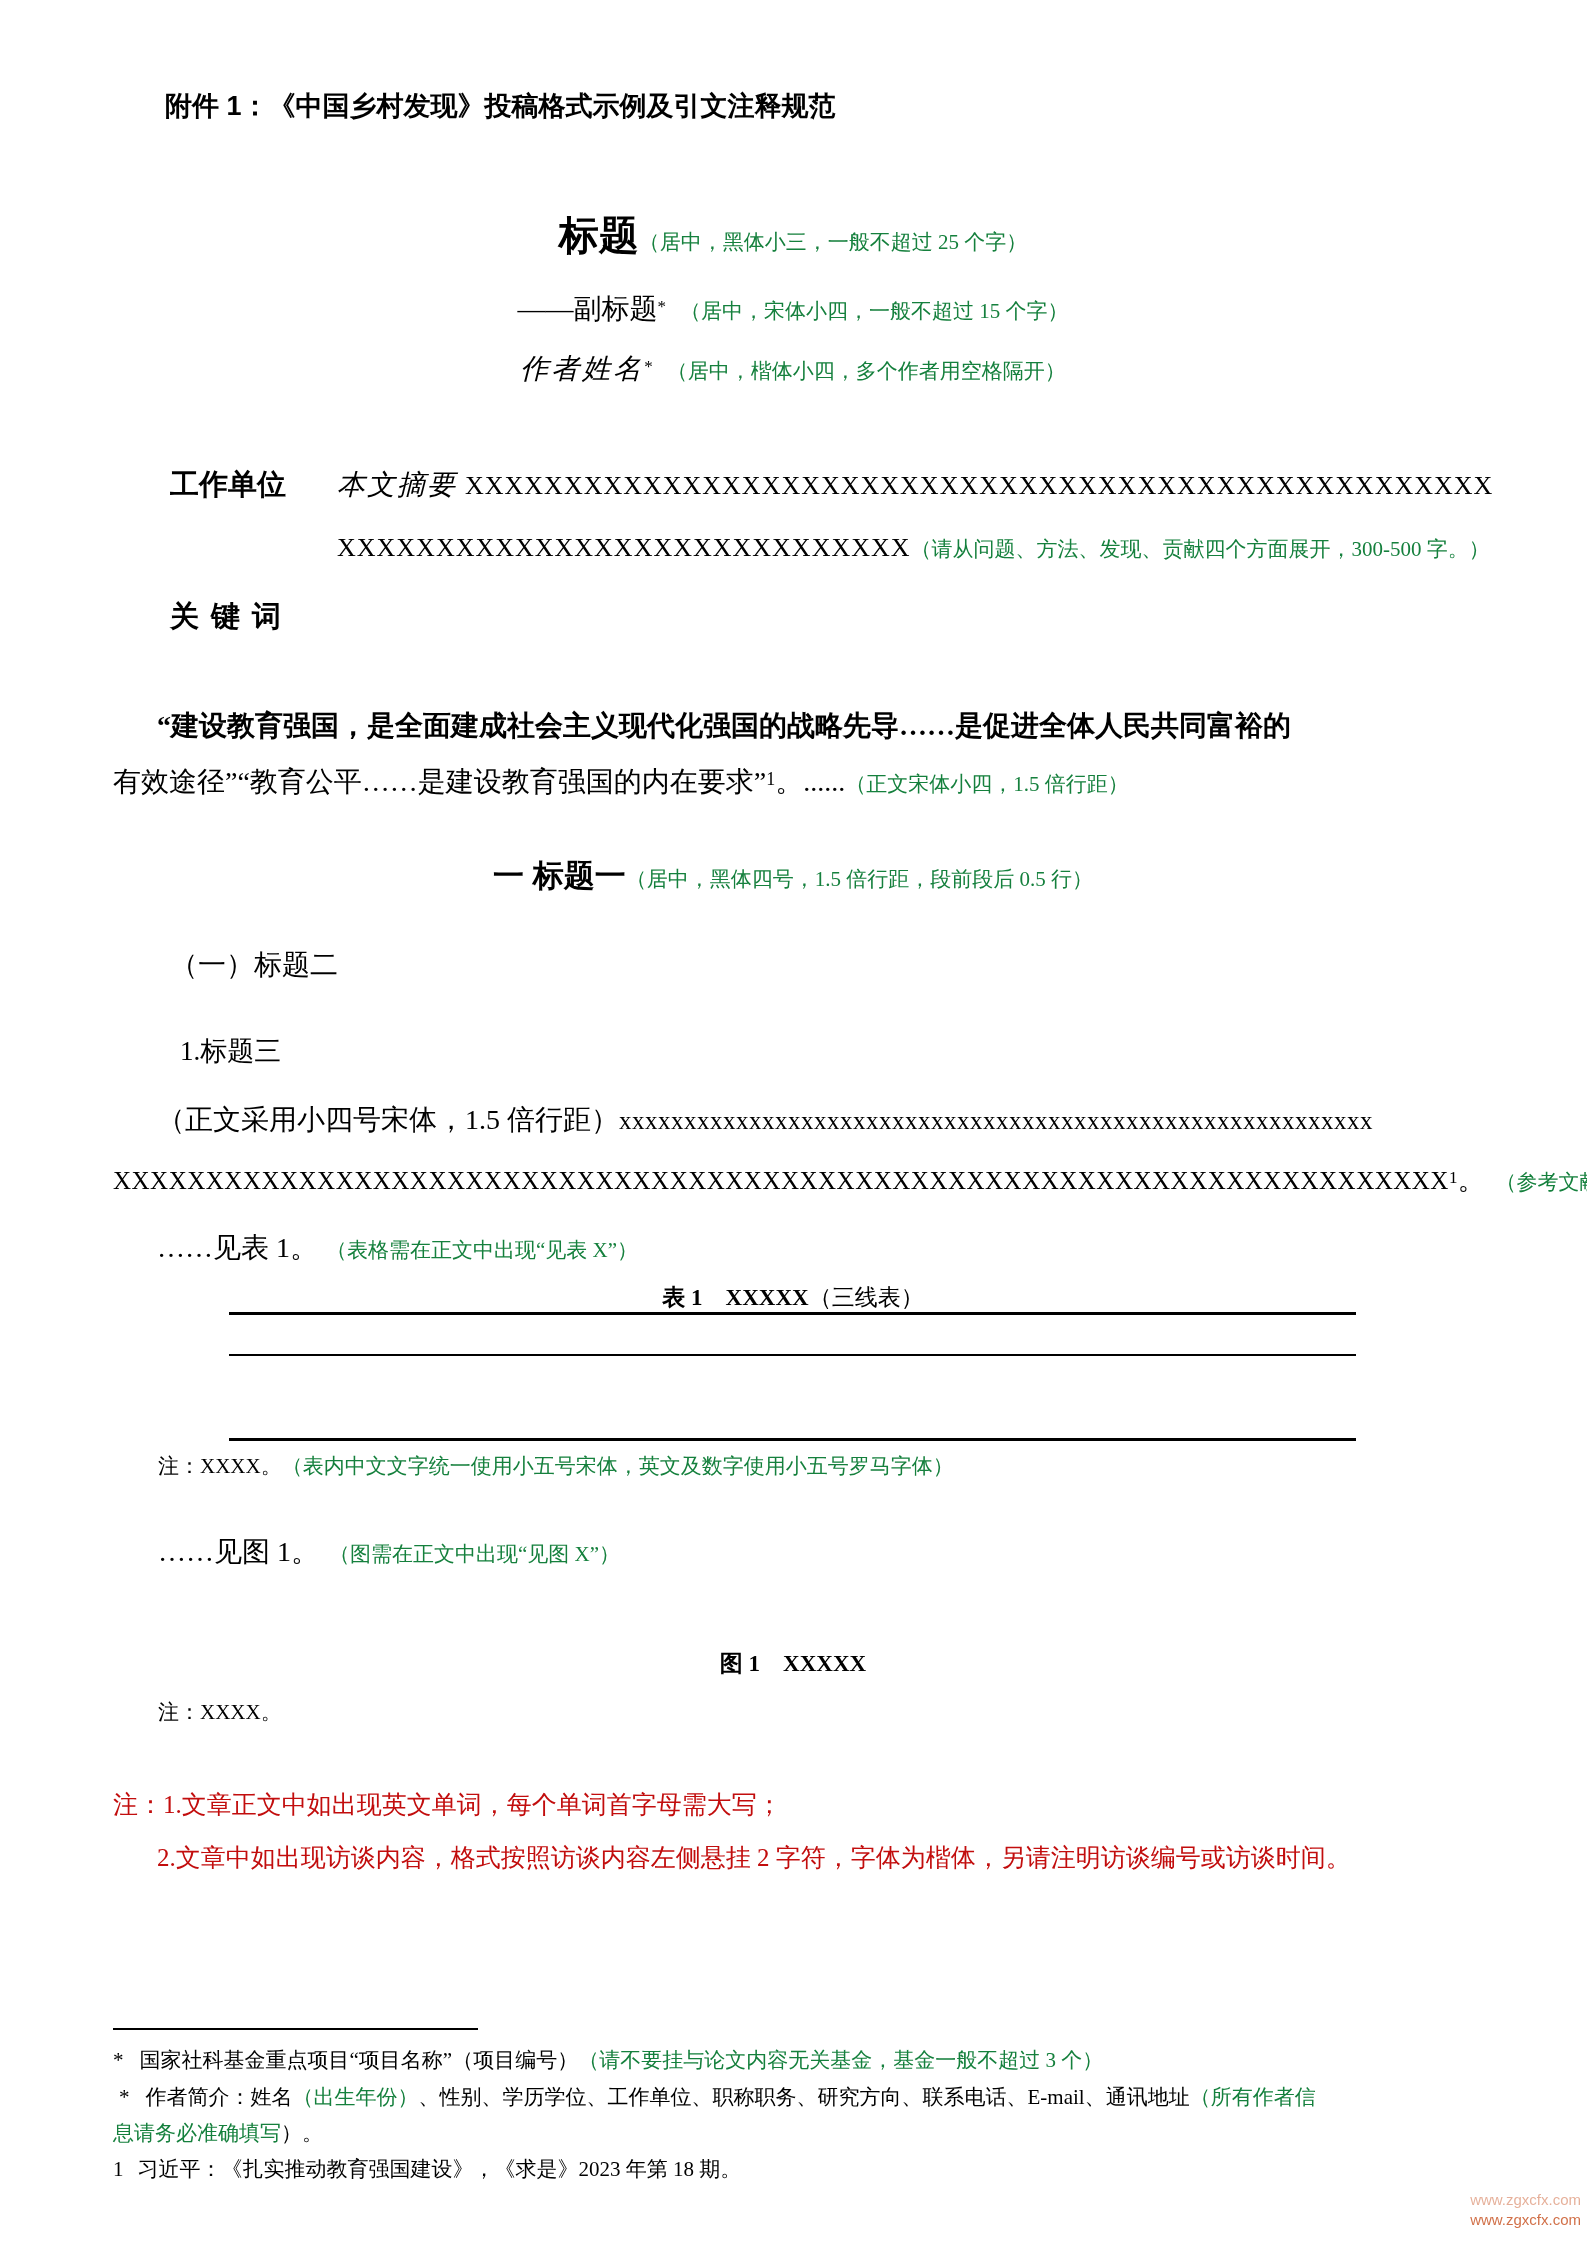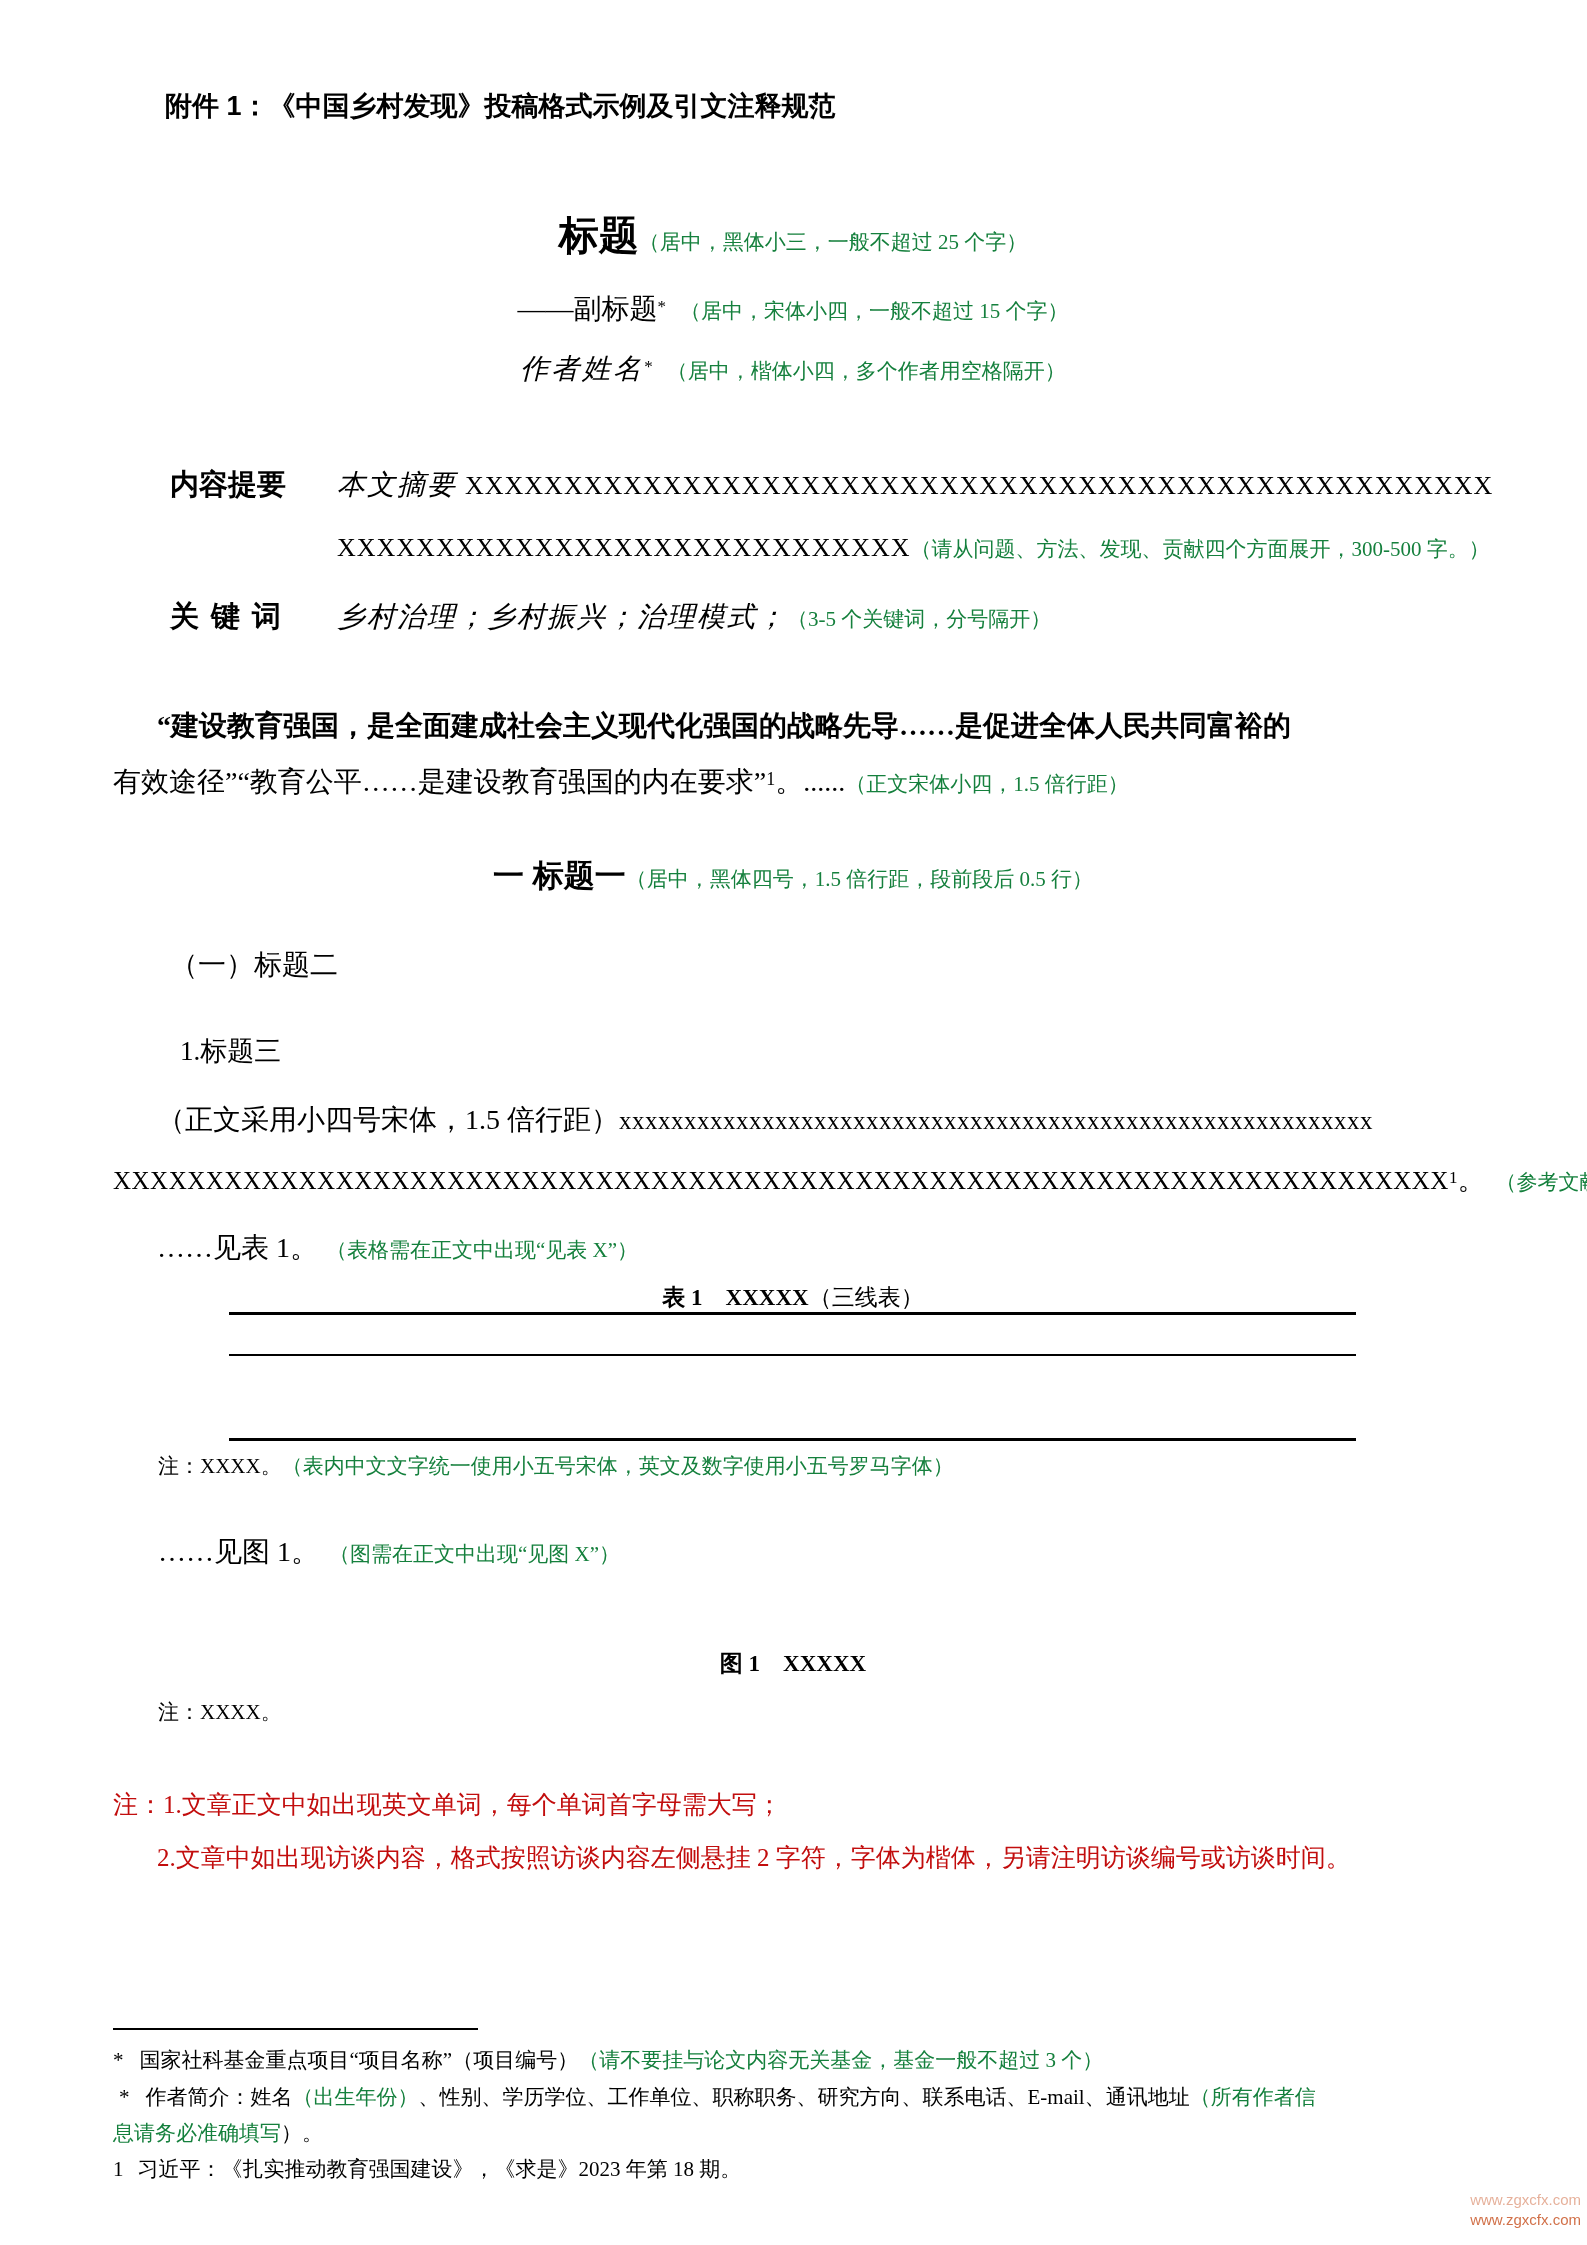--- a/index.html
+++ b/index.html
@@ -42,33 +42,30 @@
   </div>
 
   <div class="abs centered" style="top:290px;">
     <span class="serif" style="font-size:28px;">——副标题</span><sup class="serif" style="font-size:17px;">*</sup><span class="note" style="margin-left:14px;">（居中，宋体小四，一般不超过 15 个字）</span>
   </div>
 
   <div class="abs centered" style="top:350px;">
     <span class="kai" style="font-size:28px;letter-spacing:3px;">作者姓名</span><sup class="serif" style="font-size:17px;">*</sup><span class="note" style="margin-left:14px;">（居中，楷体小四，多个作者用空格隔开）</span>
   </div>
 
-  <div class="abs hei" style="left:170px;top:465px;font-size:29px;">内容提要</div>
+  <div class="abs hei" style="left:170px;top:465px;font-size:29px;">工作单位</div>
   <div class="abs" style="left:337px;top:466px;">
     <span class="kai" style="font-size:28px;letter-spacing:2px;">本文摘要</span><span class="serif xrun" style="font-size:26px;margin-left:8px;">XXXXXXXXXXXXXXXXXXXXXXXXXXXXXXXXXXXXXXXXXXXXXXXXXXXX</span>
   </div>
 
   <div class="abs" style="left:337px;top:533px;">
     <span class="serif xrun" style="font-size:26px;">XXXXXXXXXXXXXXXXXXXXXXXXXXXXX</span><span class="note">（请从问题、方法、发现、贡献四个方面展开，300-500 字。）</span>
   </div>
 
   <div class="abs hei" style="left:170px;top:597px;font-size:29px;letter-spacing:2px;">关 键 词</div>
-  <div class="abs" style="left:337px;top:598px;">
-    <span class="kai" style="font-size:28px;letter-spacing:2px;">乡村治理；乡村振兴；治理模式；</span><span class="note">（3-5 个关键词，分号隔开）</span>
-  </div>
 
   <div class="abs serif" style="left:157px;top:707px;font-size:28px;font-weight:bold;">“建设教育强国，是全面建成社会主义现代化强国的战略先导……是促进全体人民共同富裕的</div>
   <div class="abs" style="left:113px;top:763px;">
     <span class="serif" style="font-size:28px;">有效途径”“教育公平……是建设教育强国的内在要求”</span><sup class="serif" style="font-size:18px;">1</sup><span class="serif" style="font-size:28px;">。......</span><span class="note">（正文宋体小四，1.5 倍行距）</span>
   </div>
 
   <div class="abs centered" style="top:855px;">
     <span class="hei" style="font-size:31px;">一 标题一</span><span class="note">（居中，黑体四号，1.5 倍行距，段前段后 0.5 行）</span>
   </div>
 

